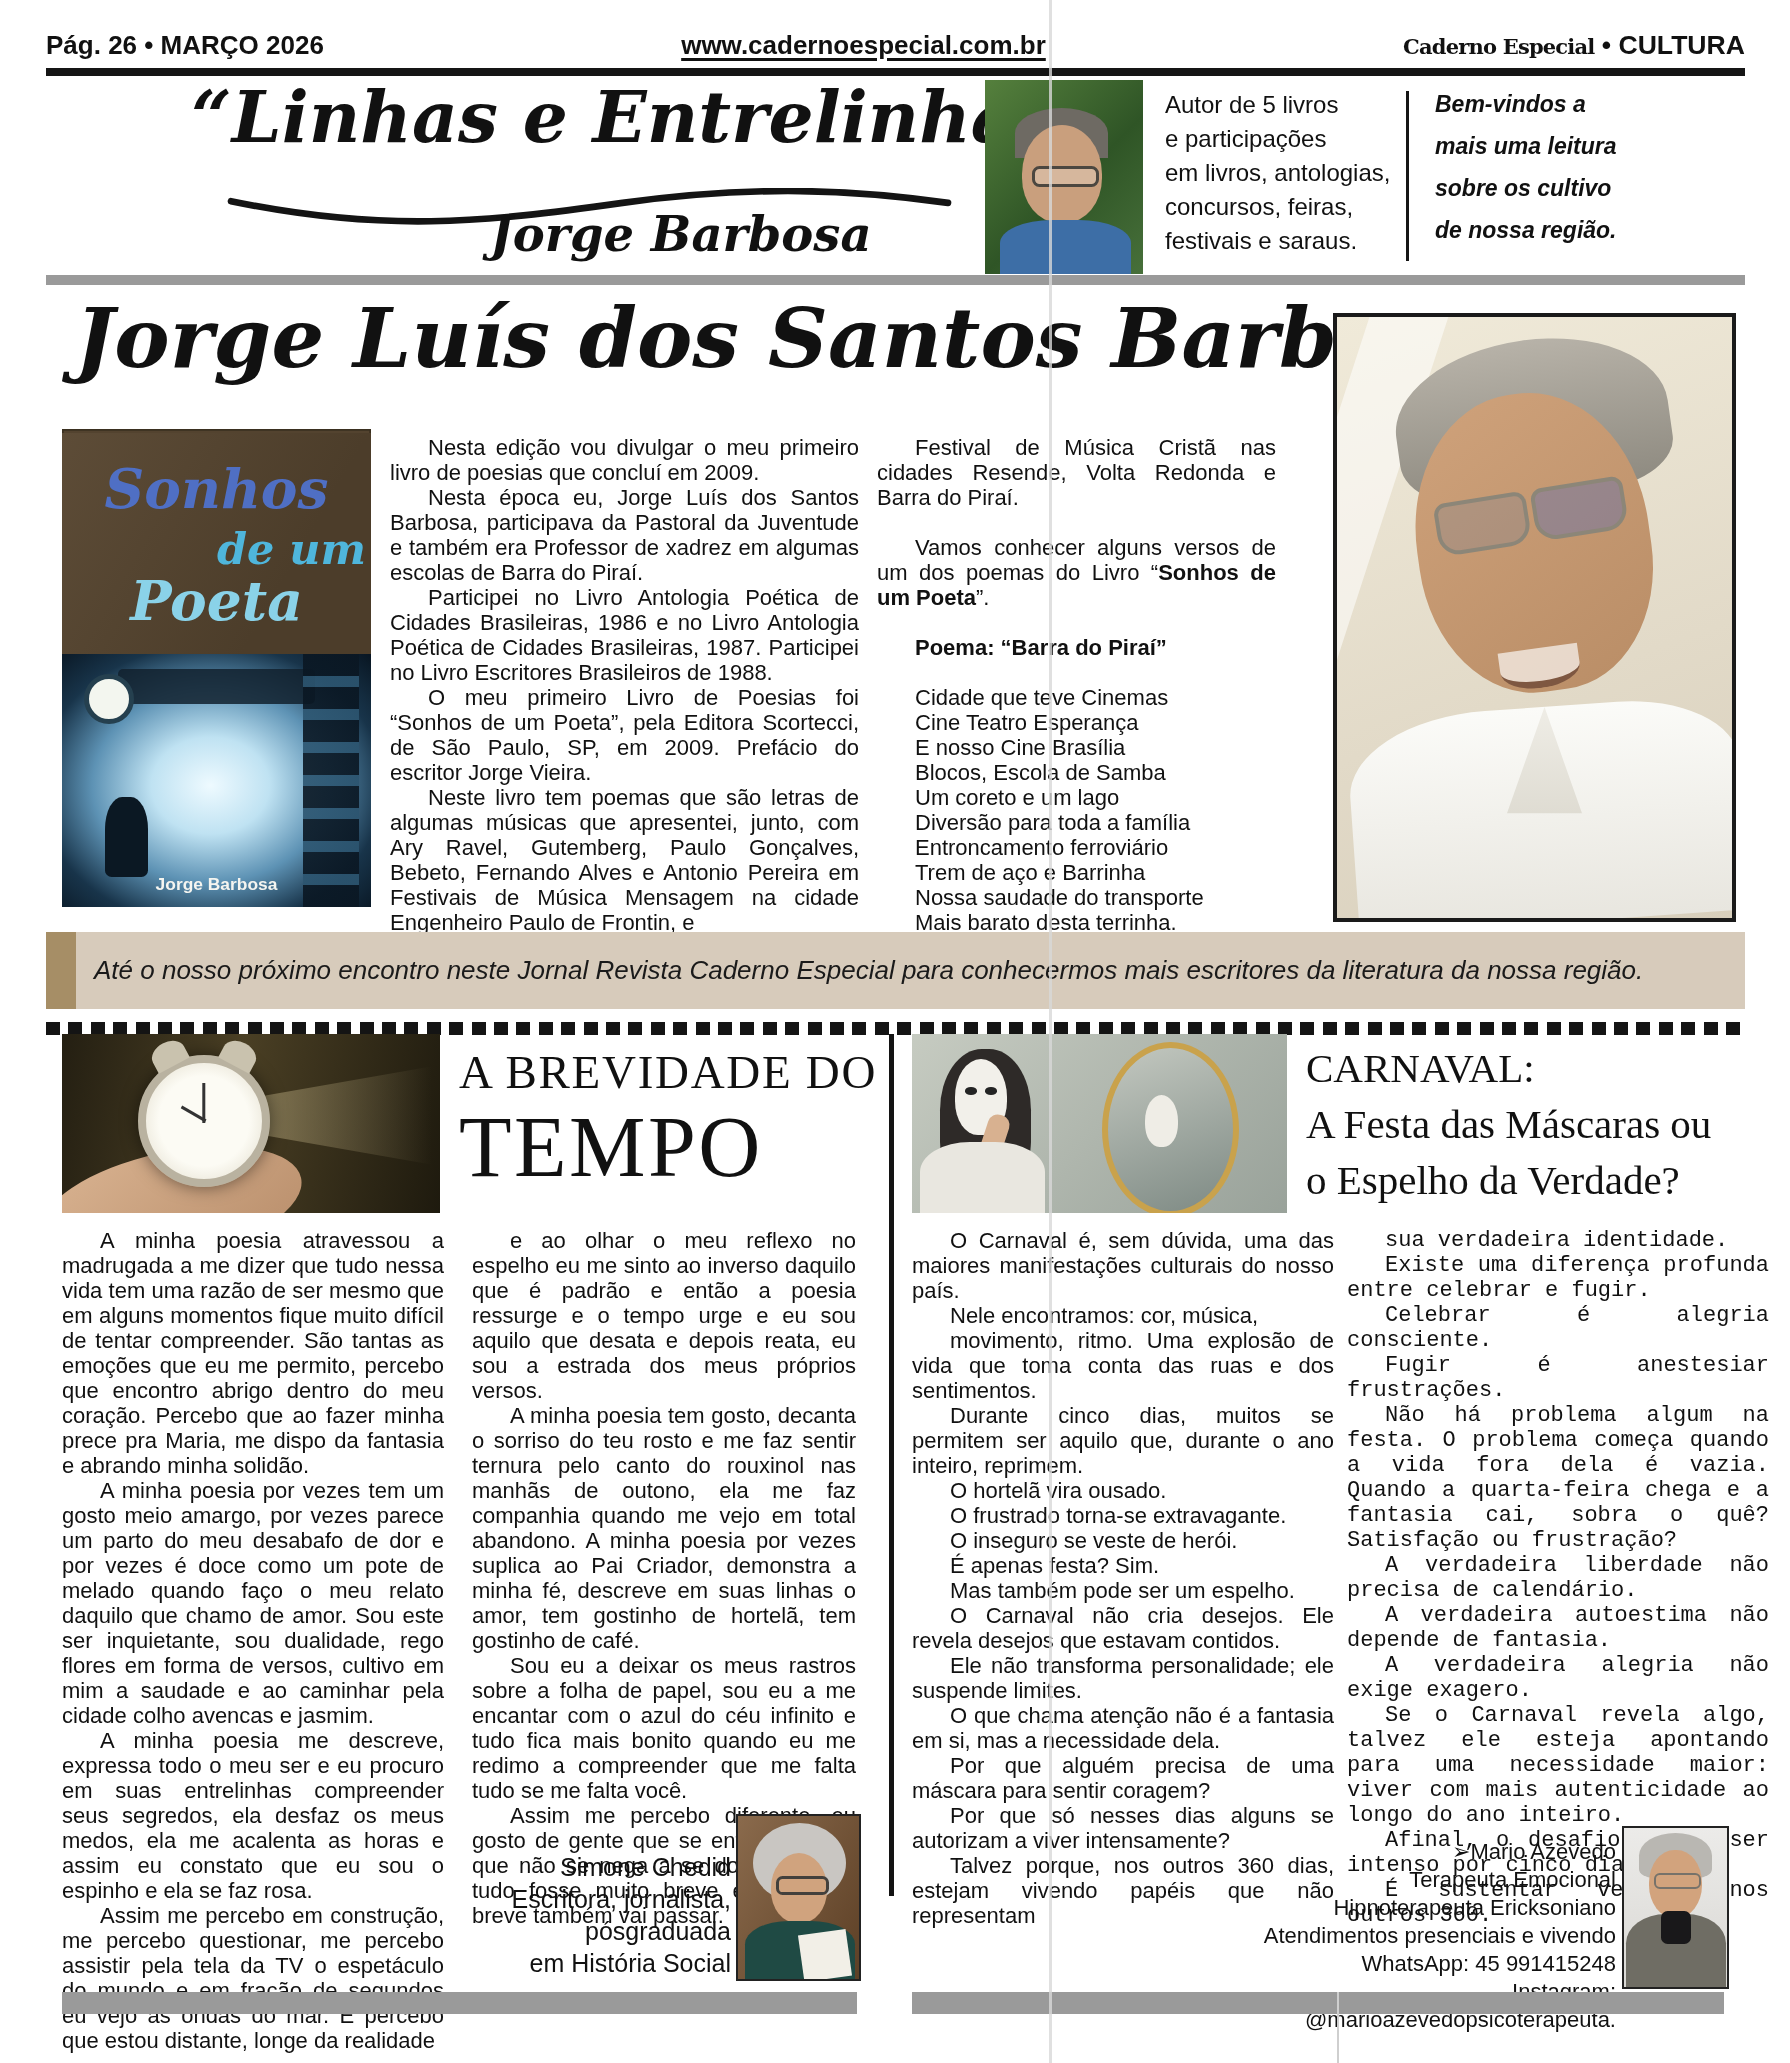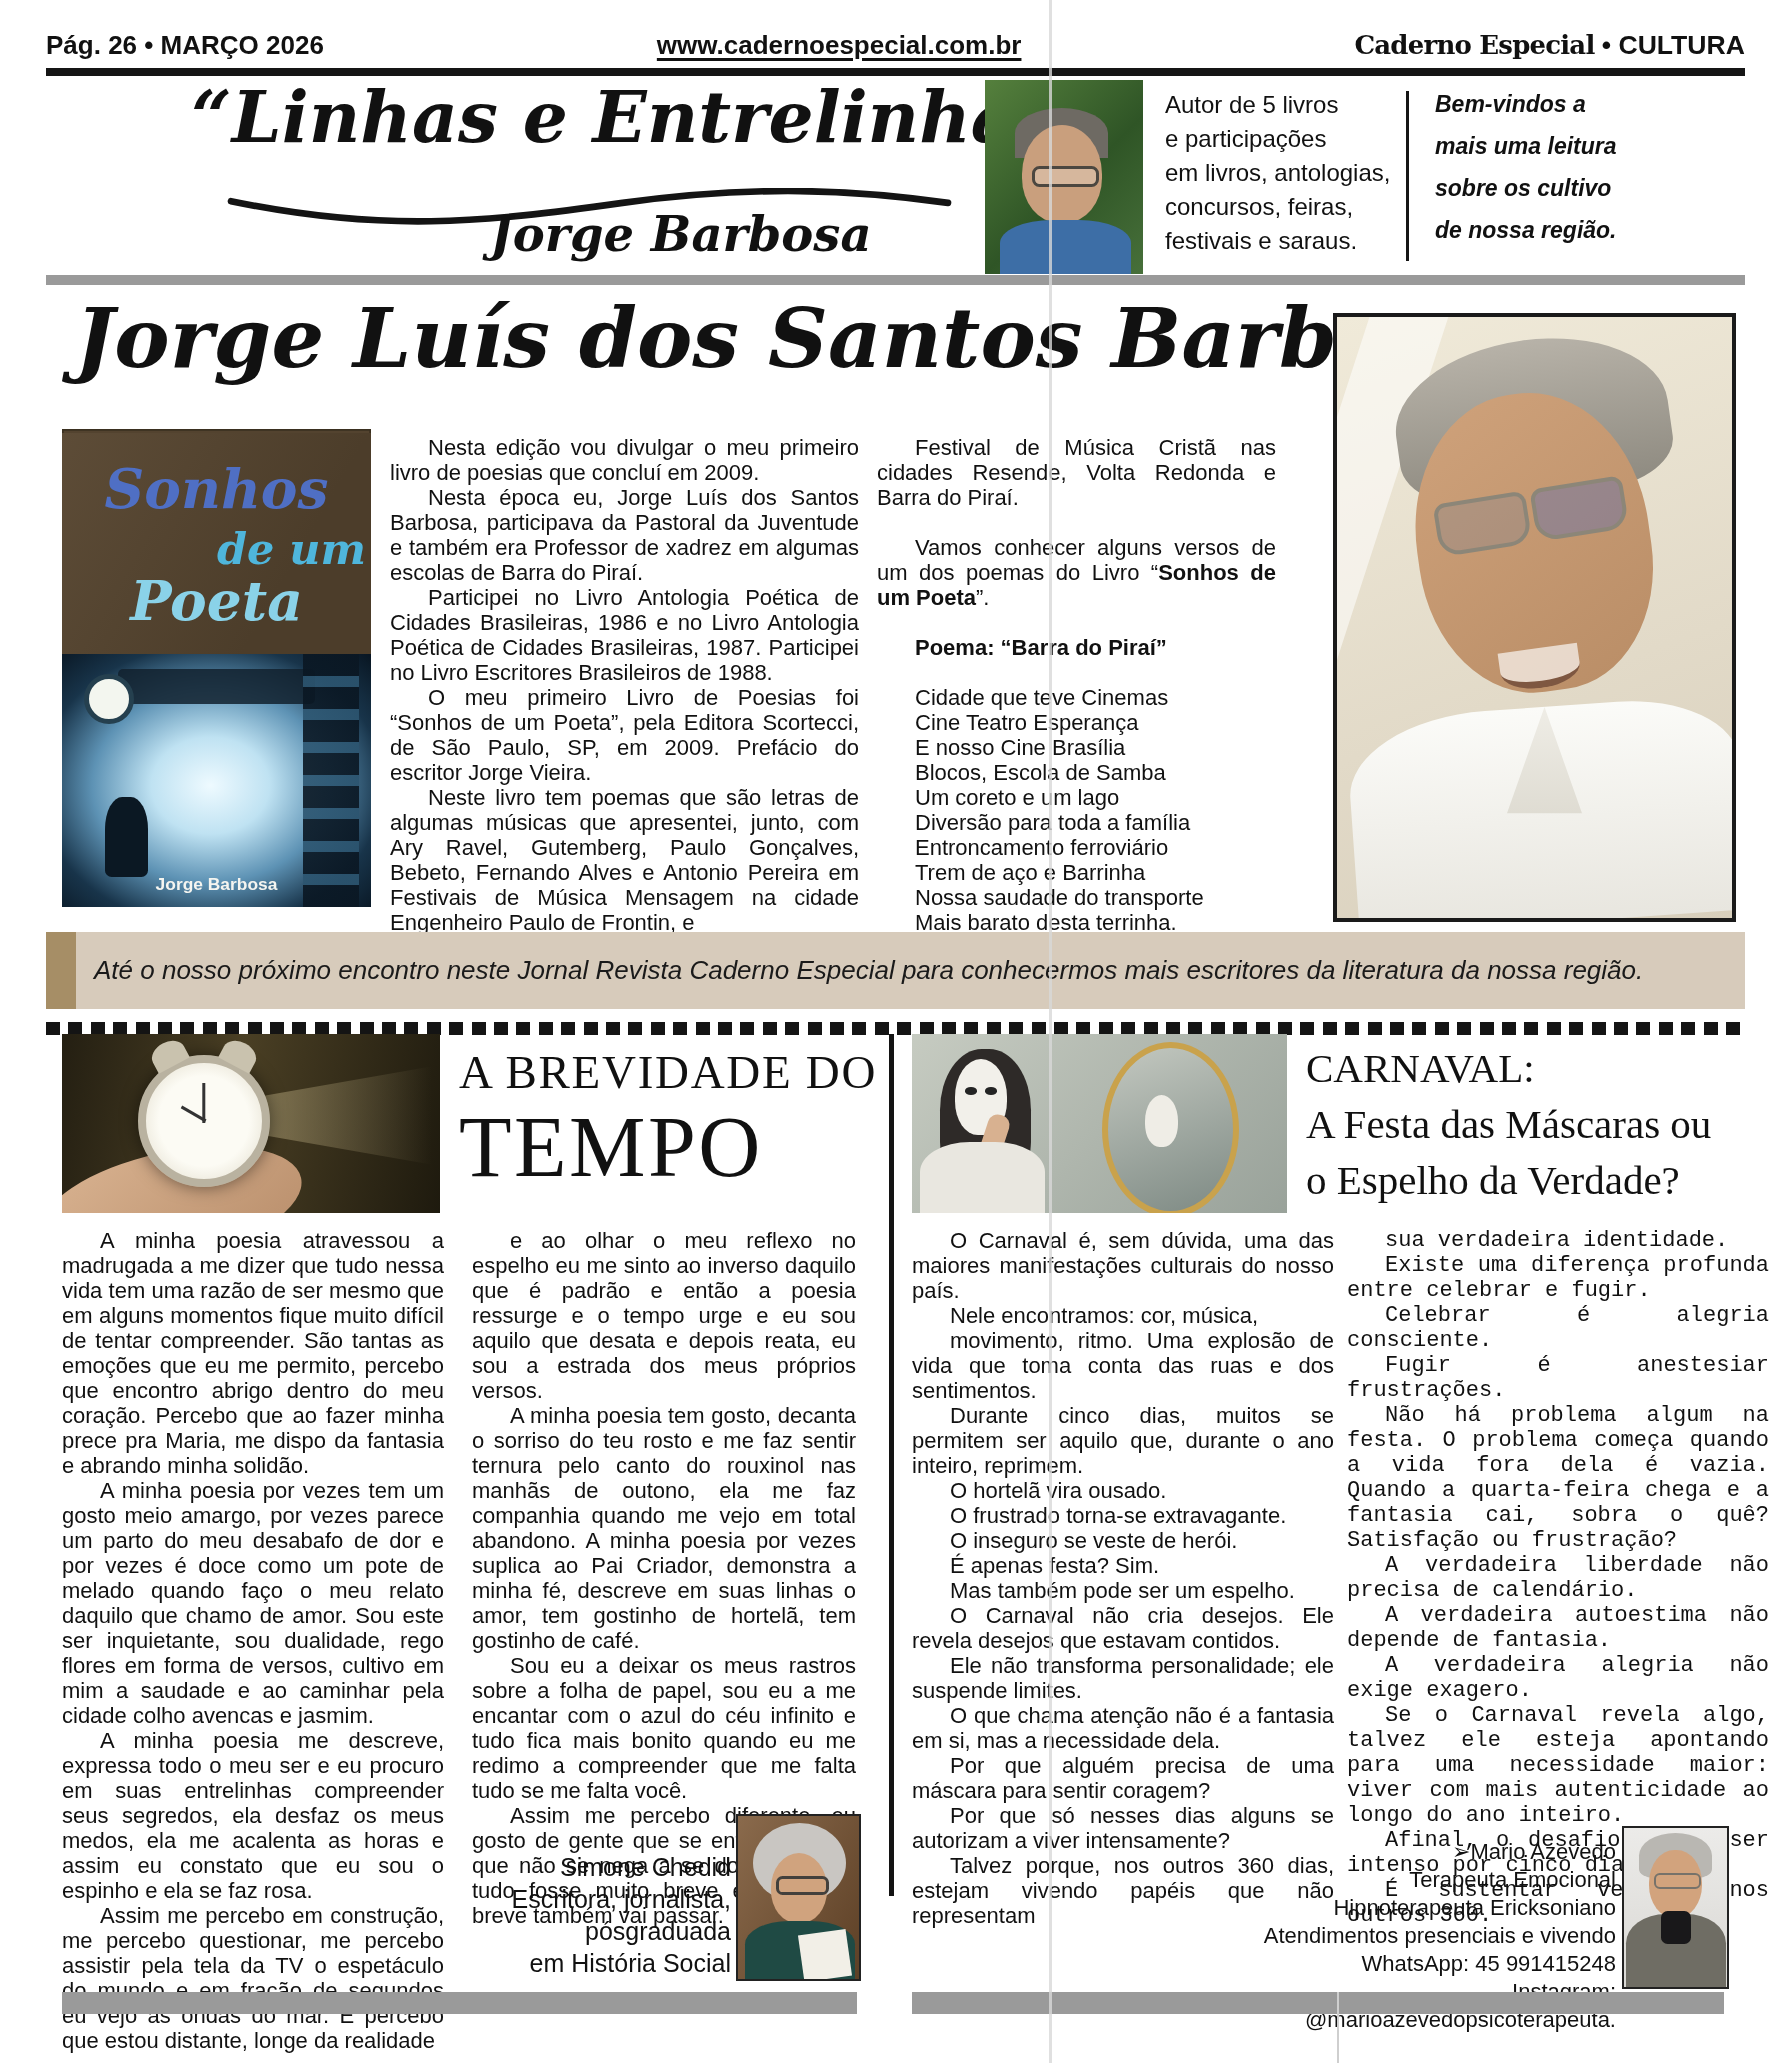--- a/index.html
+++ b/index.html
@@ -4,21 +4,21 @@
 <style>
   html,body{margin:0;padding:0;}
   body{
     width:1790px;height:2064px;position:relative;background:#ffffff;
     font-family:"Liberation Sans",sans-serif;color:#111;overflow:hidden;
   }
   .abs{position:absolute;}
   
   .header-row{left:46px;top:30px;width:1699px;display:flex;justify-content:space-between;align-items:baseline;font-weight:bold;font-size:26px;}
   .site-url{text-decoration:underline;text-underline-offset:4.2px;text-decoration-thickness:2.5px;}
-  .brand{font-family:"DejaVu Serif",serif;font-weight:bold;font-size:26px;letter-spacing:-0.8px;}
+  .brand{font-family:"DejaVu Serif",serif;font-weight:bold;font-size:21px;letter-spacing:-0.8px;}
   .section{font-family:"Liberation Sans",sans-serif;font-weight:bold;font-size:26.6px;}
   .rule-black{left:46px;top:68px;width:1699px;height:7.5px;background:#151515;}
   
   .script{font-family:"DejaVu Serif",serif;font-style:italic;font-weight:bold;}
   .mast-title{left:191px;top:80px;width:789px;text-align:center;font-size:71px;line-height:1.05;white-space:nowrap;}
   .mast-swoosh{left:224px;top:188px;}
   .mast-author{left:490px;top:206px;font-size:48px;white-space:nowrap;}
   .mast-photo{left:985px;top:80px;width:158px;height:194px;overflow:hidden;background:linear-gradient(135deg,#55803d,#2f5526 55%,#47703a);}
   .mp-face{position:absolute;left:37px;top:45px;width:80px;height:98px;border-radius:50% 50% 46% 46%;background:#c99f7d;}
   .mp-hair{position:absolute;left:30px;top:28px;width:93px;height:50px;border-radius:50% 50% 0 0;background:#6e6a63;}

